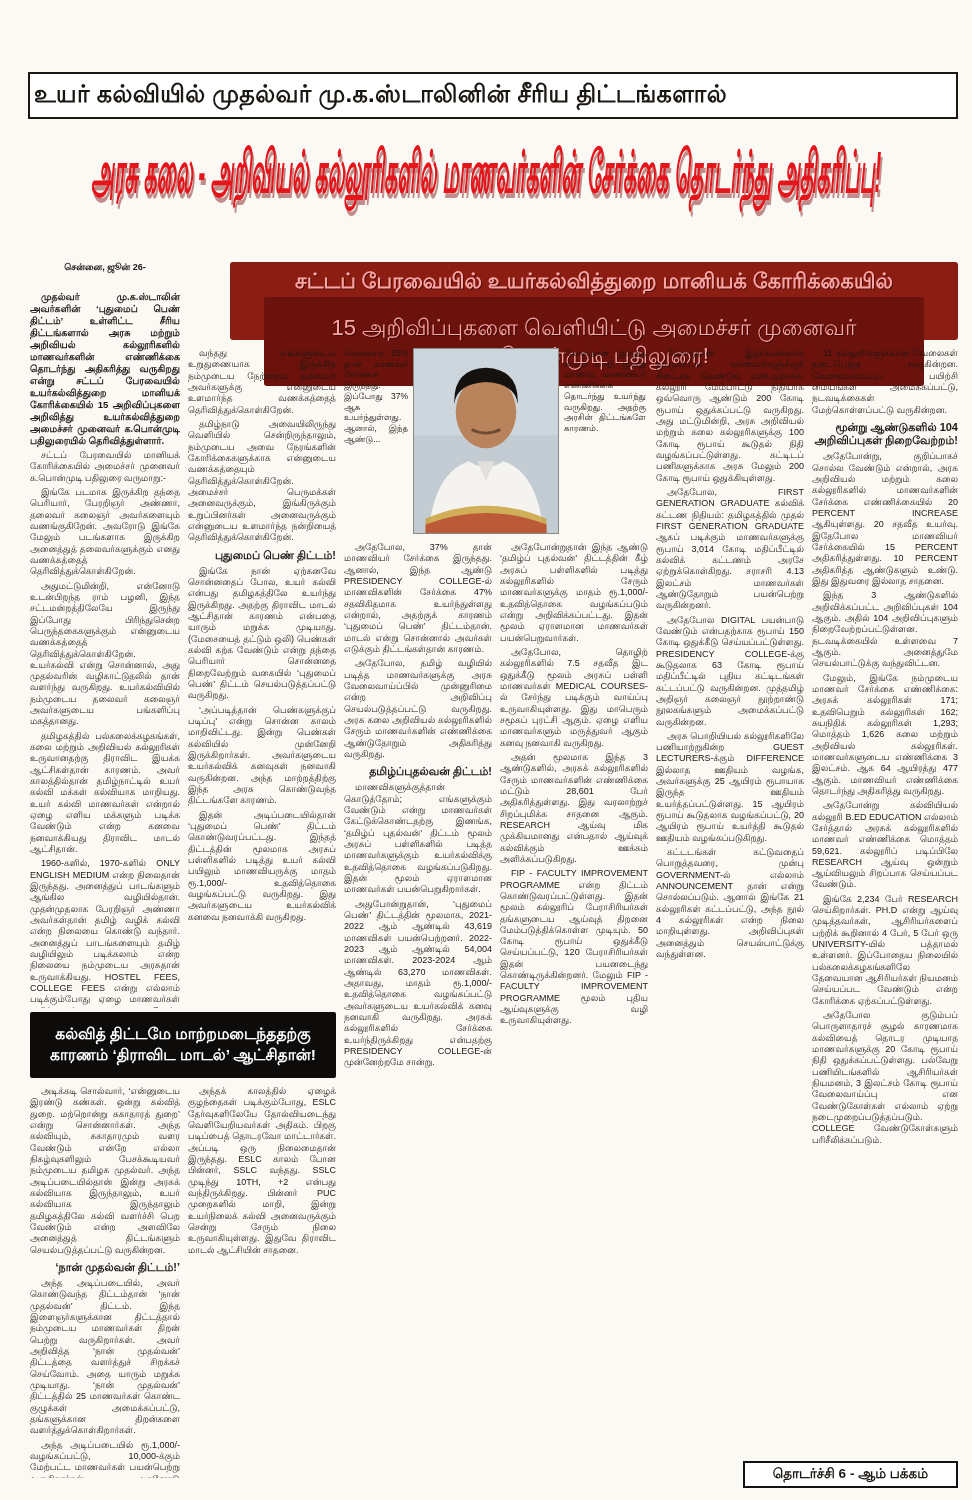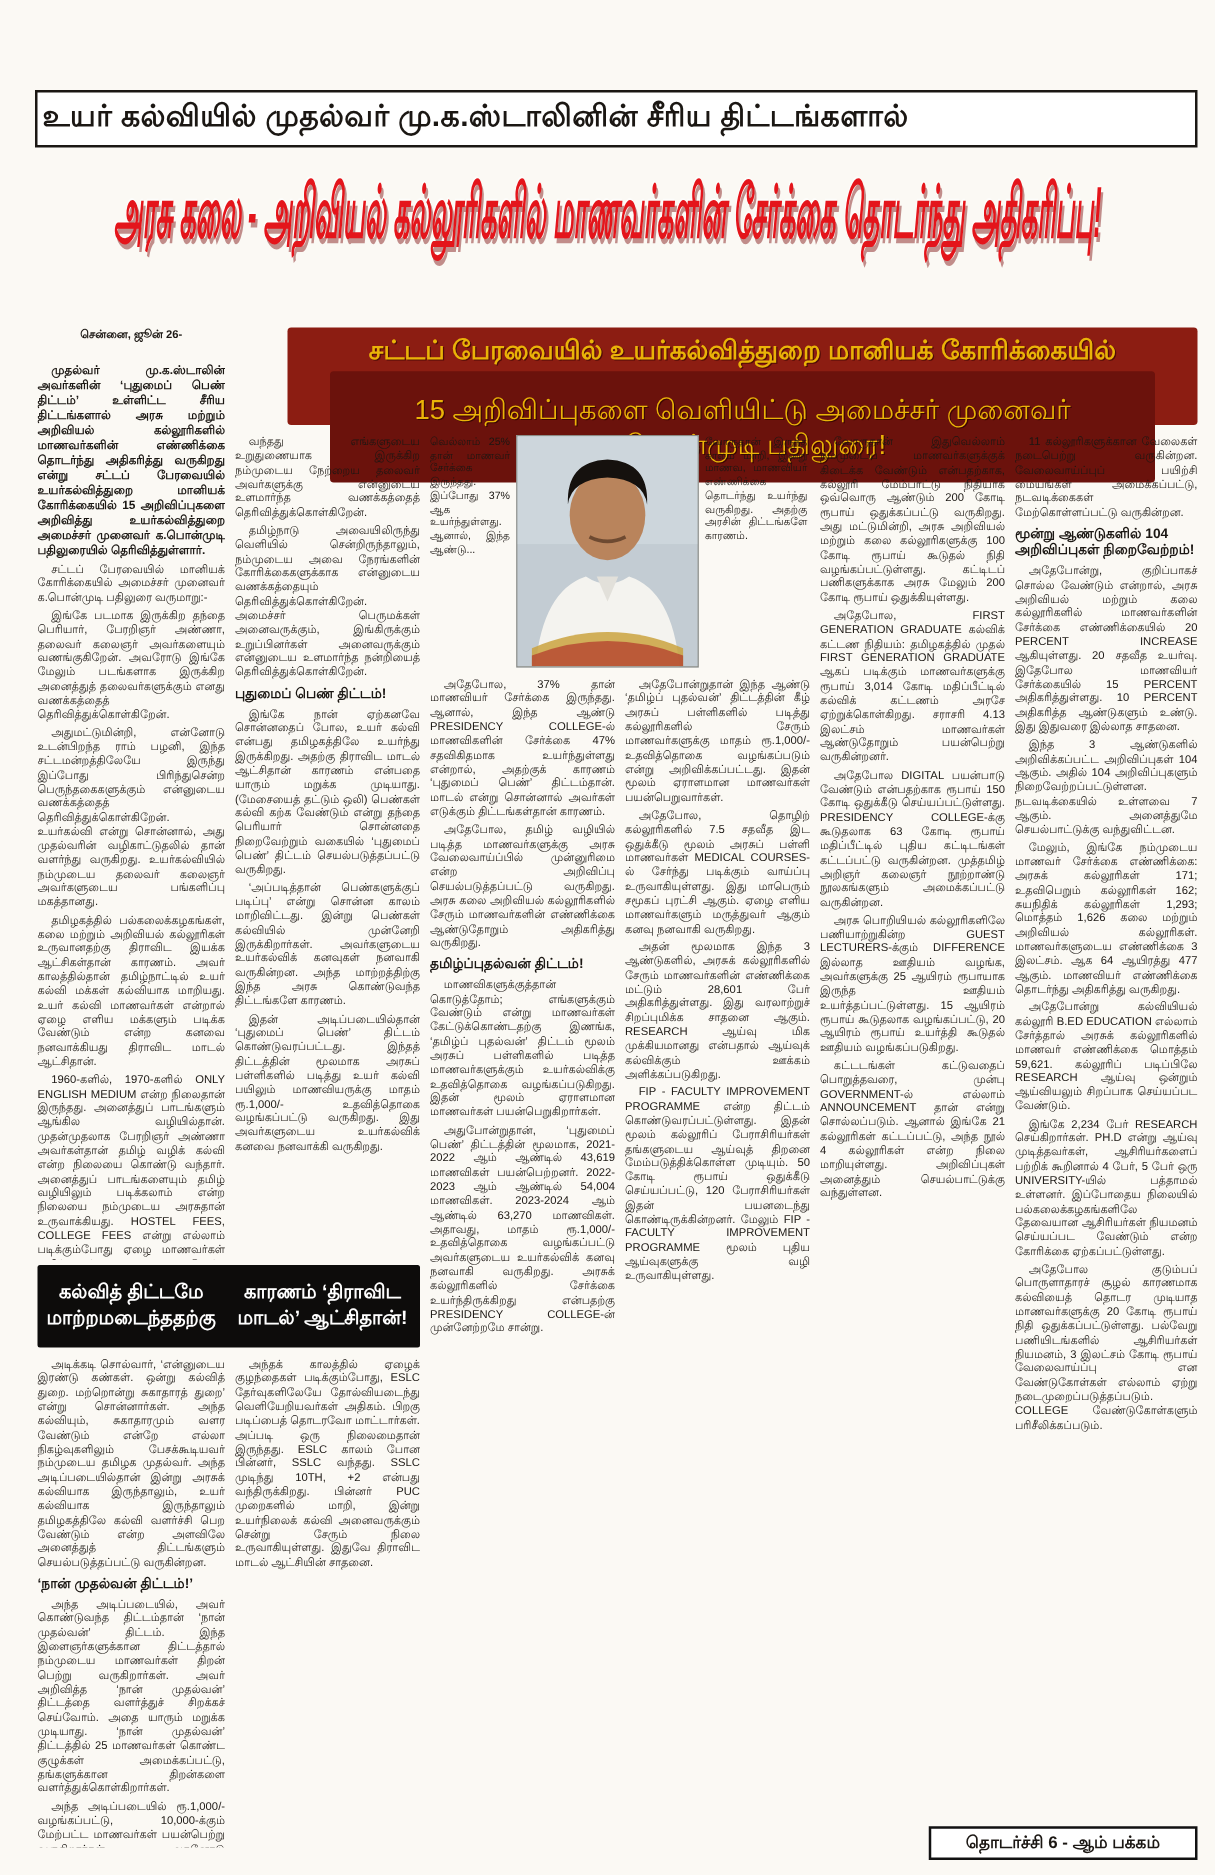--- a/index.html
+++ b/index.html
@@ -16,46 +16,46 @@
   .masthead{position:relative;background:#8c1d12;color:#fff;border-radius:7px;padding:5px 16px;font-weight:bold;font-size:19px;white-space:nowrap;box-shadow:0 1px 0 #5c0f0a}
   .bird{position:absolute;left:50%;top:-19px;transform:translateX(-50%)}
   .pagenum{width:32px;height:32px;border:4px double #7d1a12;border-radius:50%;display:flex;align-items:center;justify-content:center;font-weight:bold;font-size:16px;color:#7d1a12;background:#fff}
 
   
   .kicker{position:absolute;left:28px;right:14px;top:72px;border:2px solid #1b1713;padding:6px 4px;text-align:left;font-weight:bold;font-size:24px;letter-spacing:.3px;background:#fff}
   .mainhead{position:absolute;left:10px;right:10px;top:120px;height:104px;display:flex;align-items:center;justify-content:center;overflow:hidden}
   .mainhead span{display:inline-block;font-weight:bold;font-style:italic;font-size:20px;line-height:1;white-space:nowrap;color:#e4151b;transform:scale(1.02,2.9);text-shadow:1.5px 1.5px 0 rgba(122,9,9,.45),-0.5px -0.5px 0 rgba(255,255,255,.6)}
 
   
-  .banner{position:absolute;left:230px;right:14px;top:262px;height:78px;background:#8c1d12;border-radius:3px;padding:5px 8px 6px;text-align:center;color:#eab308}
+  .banner{position:absolute;left:230px;right:14px;top:262px;height:78px;background:#8c1d12;border-radius:3px;padding:5px 8px 6px;text-align:center;color:#fca5a5}
   .banner .l1{font-weight:bold;font-size:21px;line-height:1.3;text-shadow:1px 1px 0 #4f0c07}
   .banner .l2{margin:3px 26px 0;background:#6b120c;border-radius:3px;padding:17px 6px;font-weight:normal;font-size:22px;line-height:1.25;text-shadow:1px 1px 0 #3c0703}
 
   
   .col{position:absolute;overflow:hidden}
   .col p{font-size:9px;line-height:1.26;text-align:justify;text-indent:11px;margin-bottom:3px;word-break:break-word}
   .col p.lead{font-weight:bold;font-size:9.5px}
   .col p.dateline-sm{text-align:center;font-weight:bold;text-indent:0;margin-bottom:18px}
-  .col h4.subhead{font-weight:bold;text-align:left;font-size:11px;margin:5px 0 4px;line-height:1.2}
+  .col h4.subhead{font-weight:bold;text-align:right;font-size:11px;margin:5px 0 4px;line-height:1.2}
   .c1a{left:30px;top:262px;width:150px;height:746px}
   .c2a{left:188px;top:348px;width:148px;height:660px}
   .photorow{position:absolute;left:344px;top:348px;width:304px;height:188px;display:flex;gap:5px}
   .photorow .strip{overflow:hidden}
   .photorow .s3{width:64px}
   .photorow .s4{width:82px}
   .photorow .strip p{font-size:8.5px;line-height:1.26;text-align:justify;margin-bottom:3px;word-break:break-word}
   .photo{width:146px;height:186px;border:1px solid #8b8b85;background:#c3cdd3;flex:none}
   .photo svg{display:block;width:100%;height:100%}
   .c3{left:344px;top:542px;width:148px;height:936px}
   .c4{left:500px;top:542px;width:148px;height:936px}
   .c5{left:656px;top:348px;width:148px;height:1130px}
   .c6{left:812px;top:348px;width:146px;height:1090px}
 
   
-  .blackbox{position:absolute;left:30px;top:1012px;width:306px;height:66px;background:#0d0c0b;color:#fff;display:flex;align-items:center;justify-content:center;text-align:center;border-radius:2px}
+  .blackbox{position:absolute;left:30px;top:1012px;width:306px;height:66px;background:#0d0c0b;color:#fff;display:flex;flex-direction:column;align-items:center;justify-content:center;text-align:center;border-radius:2px}
   .blackbox .b1{font-weight:bold;font-size:15.5px;line-height:1.35}
   .blackbox .b2{font-weight:bold;font-size:15.5px;line-height:1.35}
   .c1b{left:30px;top:1086px;width:150px;height:392px}
   .c2b{left:188px;top:1086px;width:148px;height:392px}
 
   
   .continuation{position:absolute;right:14px;bottom:12px;border:2px solid #111;padding:3px 28px;font-weight:bold;font-size:13.5px;background:#fff;white-space:nowrap}
 </style>
 </head>
 <body>

